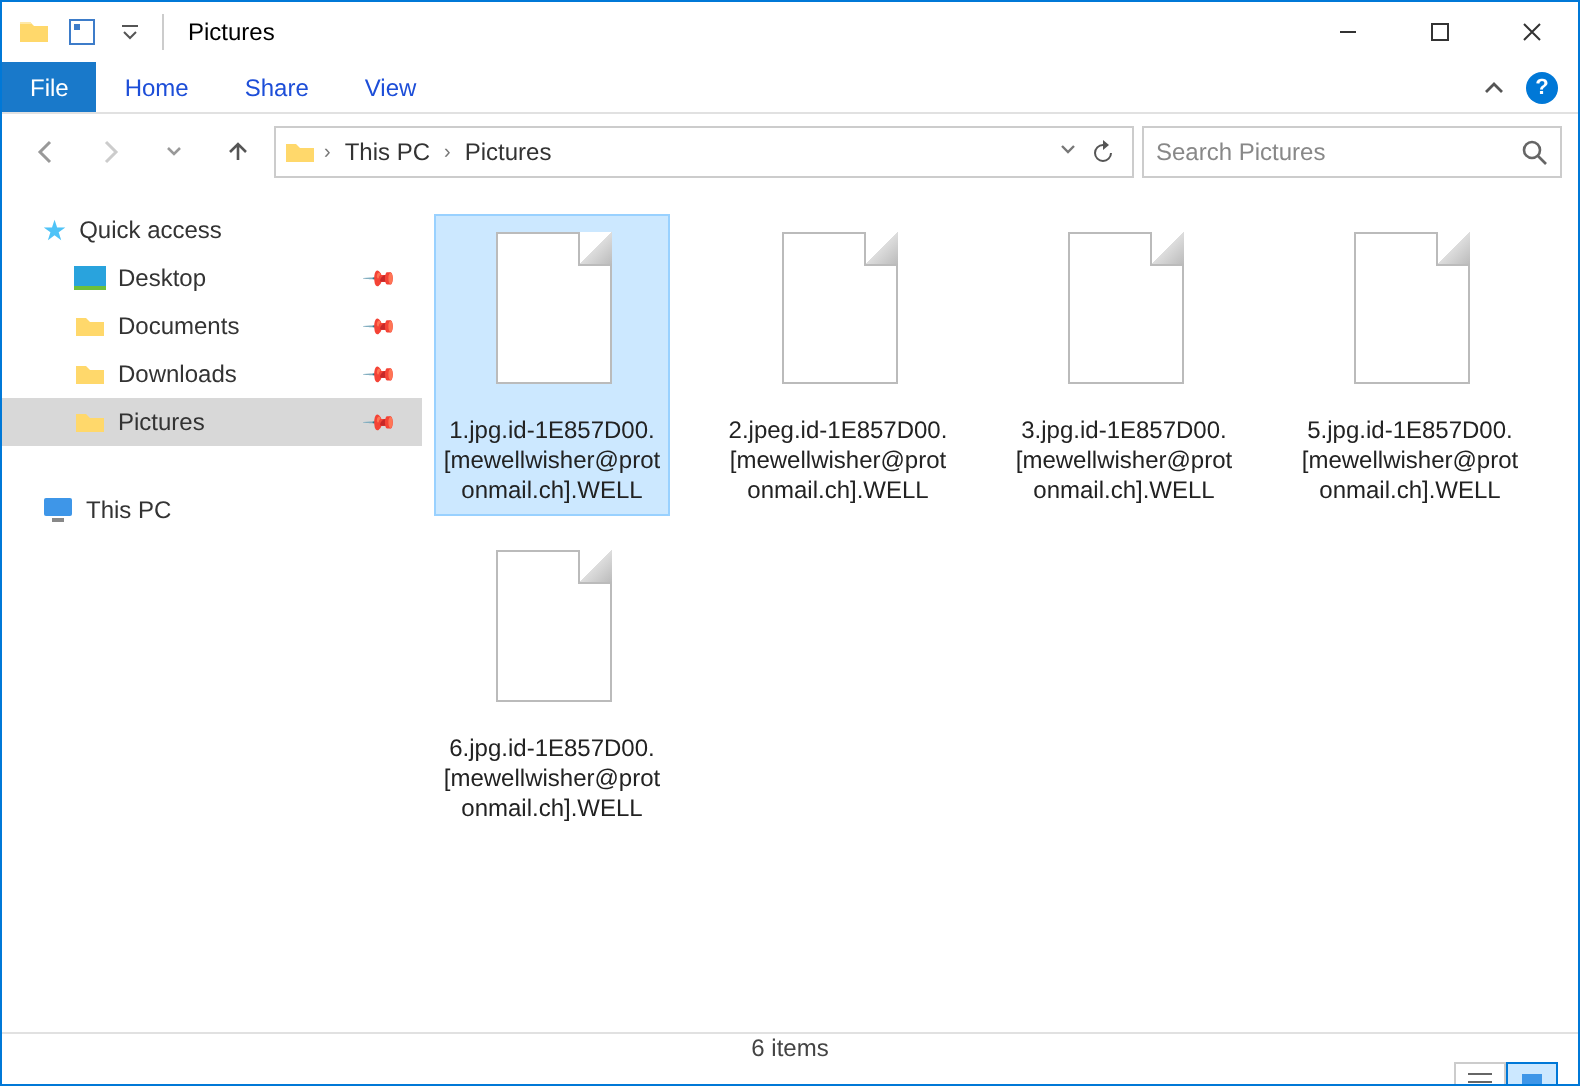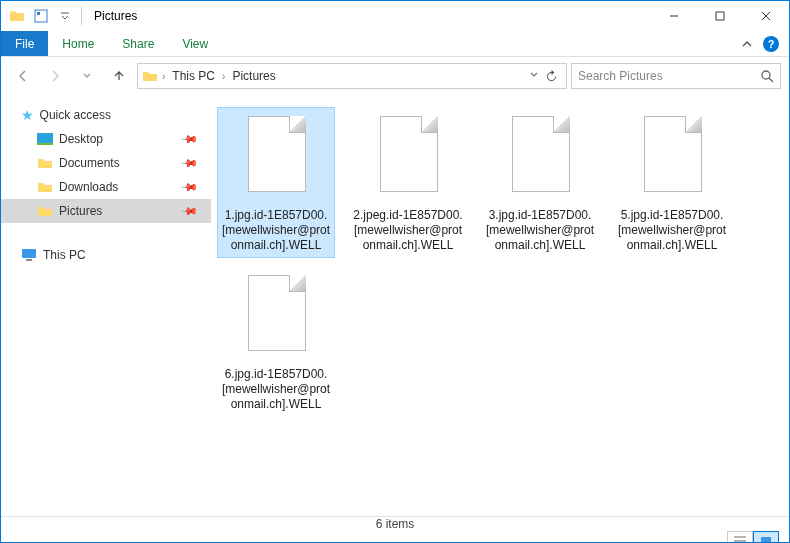--- a/index.html
+++ b/index.html
@@ -9,21 +9,21 @@
 .titlebar .icons { display: flex; align-items: center; gap: 4px; padding: 0 6px; }
 .titlebar .qat-icon { width: 20px; height: 20px; display:flex; align-items:center; justify-content:center; }
 .titlebar .folder-sm { width:16px; height:16px; }
 .titlebar .divider { width:1px; height:18px; background:#ccc; margin:0 2px; }
 .titlebar .title { padding-left: 4px; font-size: 12px; color:#000; }
 .titlebar .wincontrols { margin-left:auto; display:flex; }
 .titlebar .wbtn { width:46px; height:30px; display:flex; align-items:center; justify-content:center; color:#333; font-size:11px; }
 
 .ribbon { height: 26px; display:flex; align-items:stretch; border-bottom:1px solid #e1e1e1;justify-content:space-between; }
 .ribbon .file-tab { background:#1979ca; color:#fff; padding:0 14px; display:flex; align-items:center; font-size:12px; }
-.ribbon .r-tab { padding:0 14px; display:flex; align-items:center; color:#15803d; font-size:12px; }
+.ribbon .r-tab { padding:0 14px; display:flex; align-items:center; color:#1d4ed8; font-size:12px; }
 .ribbon .r-right { margin-left:auto; display:flex; align-items:center; gap:10px; padding-right:10px;}
 .chevron-up { color:#555; font-size:12px;}
 .help-badge { width:16px; height:16px; border-radius:50%; background:#0078d7; color:#fff; display:flex; align-items:center; justify-content:center; font-size:11px; font-weight:bold;}
 
 .toolbar { height: 38px; display:flex; align-items:center; padding:0 8px; gap:4px; }
 .navbtn { width:28px; height:28px; display:flex; align-items:center; justify-content:center; color:#888; border-radius:2px; }
 .navbtn.enabled { color:#555; }
 .addrwrap { flex:1; display:flex; align-items:center; height:26px; border:1px solid #ccc; padding:0 4px; gap:4px;}
 .crumb { display:flex; align-items:center; gap:3px; color:#333; padding:0 3px;}
 .crumb-sep { color:#777; font-size:10px; }
@@ -36,21 +36,21 @@
 .main { display:flex; height: 421px; }
 .sidebar { width: 210px; border-right:0px; padding-top:8px; overflow:hidden;}
 .nav-item { height:24px; display:flex; align-items:center; padding-left:20px; gap:6px; color:#333; }
 .nav-item.sub { padding-left:36px;justify-content:center; }
 .nav-item.selected { background:#d8d8d8; }
 .nav-item .pin { margin-left:auto; margin-right:14px; color:#888; font-size:11px; transform:rotate(45deg);}
 .nav-item.spacer { height:10px; }
 .qa-star { color:#4fc3f7; font-size:14px; }
 .nicon { width:16px; height:16px; display:flex; align-items:center; justify-content:center;}
 
-.content { flex:1; padding:12px 6px; display:flex; flex-wrap:wrap; align-content:flex-start; gap:8px 14px; position:relative;}
+.content { flex:1; padding:12px 6px; display:flex; flex-wrap:wrap; align-content:flex-start; gap:8px 25px; position:relative;}
 .file { width:118px; display:flex; flex-direction:column; align-items:center; text-align:center; padding:4px 2px; border:1px solid transparent;}
 .file.selected { background:#cce8ff; border:1px solid #99d1ff;}
 .file-icon { width:72px; height:90px; position:relative; margin-bottom:6px;}
 .page { position:absolute; left:8px; top:4px; width:58px; height:76px; background:#fff; border:1px solid #bbb; }
 .page::before { content:""; position:absolute; right:-1px; top:-1px; width:16px; height:16px; background:linear-gradient(135deg,#fff 0%,#fff 49%, #ddd 50%, #bbb 100%); border-left:1px solid #bbb; border-bottom:1px solid #bbb;}
 .fname { font-size:12px; color:#222; line-height:1.25; word-break:break-all; }
 
 .watermark { position:absolute; left:30px; top:130px; font-size:110px; font-weight:bold; color:rgba(255,110,40,0.10); letter-spacing:8px; pointer-events:none; z-index:0; font-style:italic;}
 
 .status { height:26px; border-top:1px solid #e1e1e1; display:flex; align-items:center; padding:0 10px; color:#444;flex-direction:column;}

